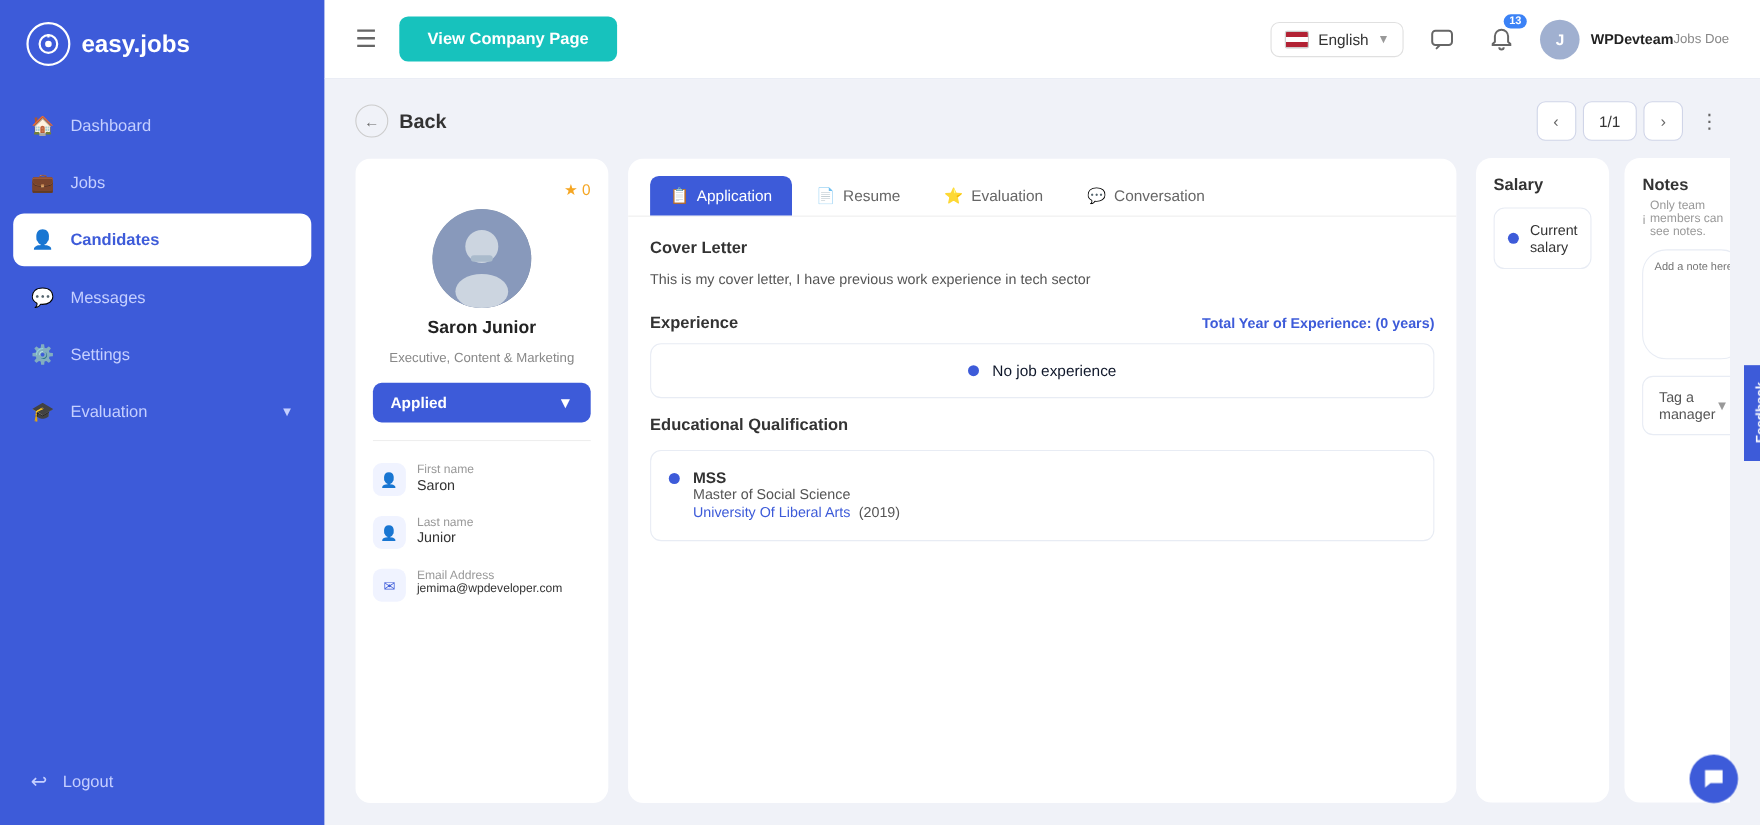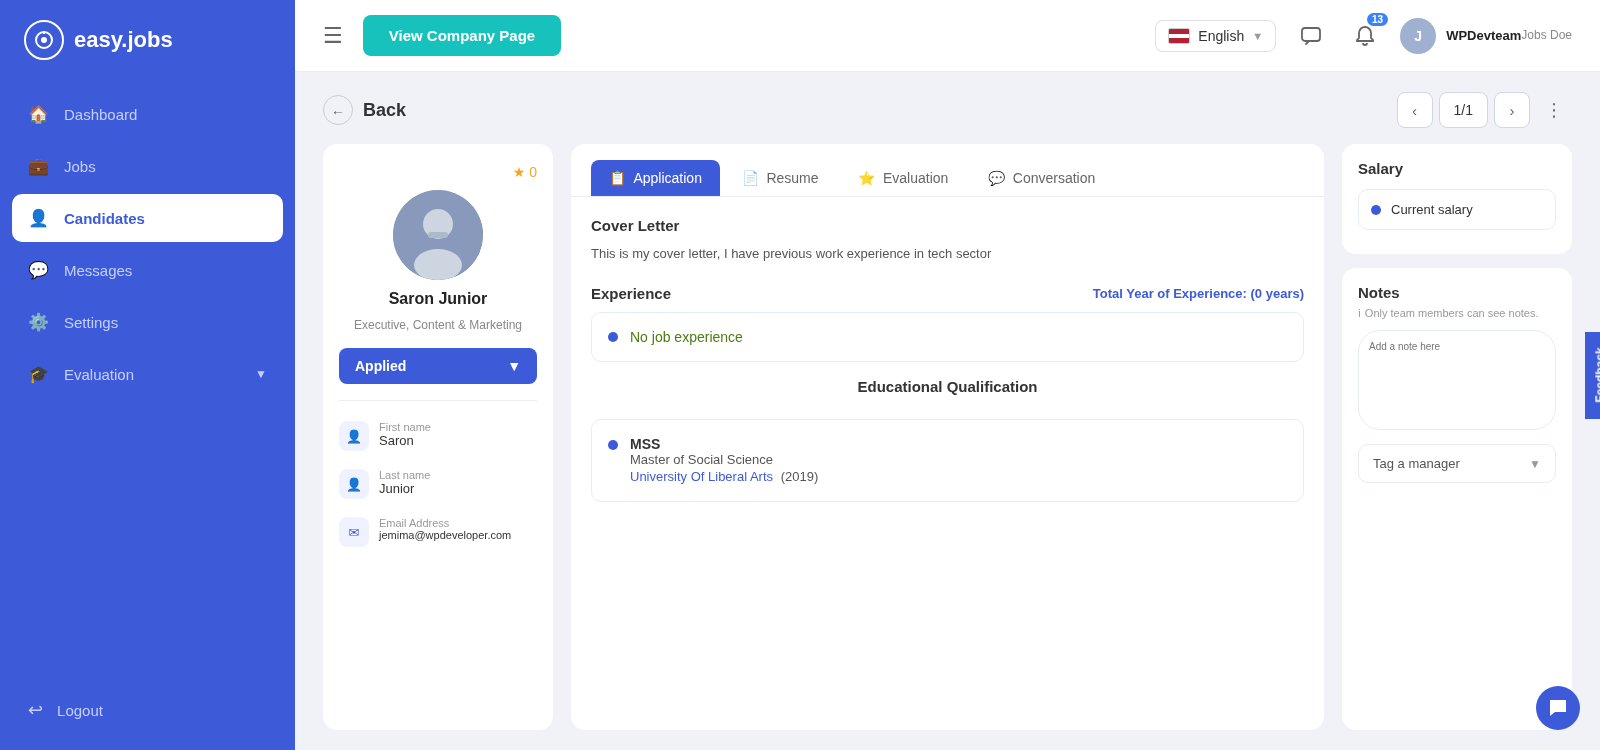--- a/index.html
+++ b/index.html
@@ -227,32 +227,32 @@
 
     .experience-header { display: flex; justify-content: space-between; align-items: center; margin-bottom: 10px; }
     .experience-label { font-size: 15px; font-weight: 600; color: #333; }
     .experience-years { font-size: 13px; color: #666; }
     .experience-years span { color: #3d5bd9; font-weight: 600; }
 
     .info-card {
       border: 1.5px solid #e8ecf4; border-radius: 10px;
       padding: 16px; margin-bottom: 16px;
     }
-    .no-exp { display: flex; align-items: center; gap: 12px; color: #4d7c0f; font-size: 14px; }
+    .no-exp { display: flex; align-items: center; gap: 12px; color: #0f172a; font-size: 14px; justify-content: center; }
     .blue-dot { width: 10px; height: 10px; background: #3d5bd9; border-radius: 50%; flex-shrink: 0; }
 
-    .edu-title { font-size: 15px; font-weight: 600; color: #333; margin-bottom: 24px; text-align: center; }
+    .edu-title { font-size: 15px; font-weight: 600; color: #333; margin-bottom: 14px; }
     .edu-degree { font-size: 14px; font-weight: 600; color: #333; }
     .edu-field { font-size: 13px; color: #555; }
     .edu-link { color: #3d5bd9; font-size: 13px; text-decoration: none; }
 
     
     .right-panel {
       width: 230px; flex-shrink: 0;
-      display: flex; flex-direction: column; gap: 14px; overflow-y: auto;
+      display: flex; flex-direction: row; gap: 14px; overflow-y: auto;
     }
     .salary-panel { background: #fff; border-radius: 14px; padding: 16px; }
     .salary-title { font-size: 15px; font-weight: 700; color: #333; margin-bottom: 12px; }
     .salary-item {
       display: flex; align-items: center; gap: 10px;
       padding: 12px; border: 1.5px solid #e8ecf4; border-radius: 10px;
       margin-bottom: 8px; font-size: 13px; color: #333;
     }
     .salary-item .blue-dot { background: #3d5bd9; }
     .salary-amount { color: #3d5bd9; font-weight: 700; }

